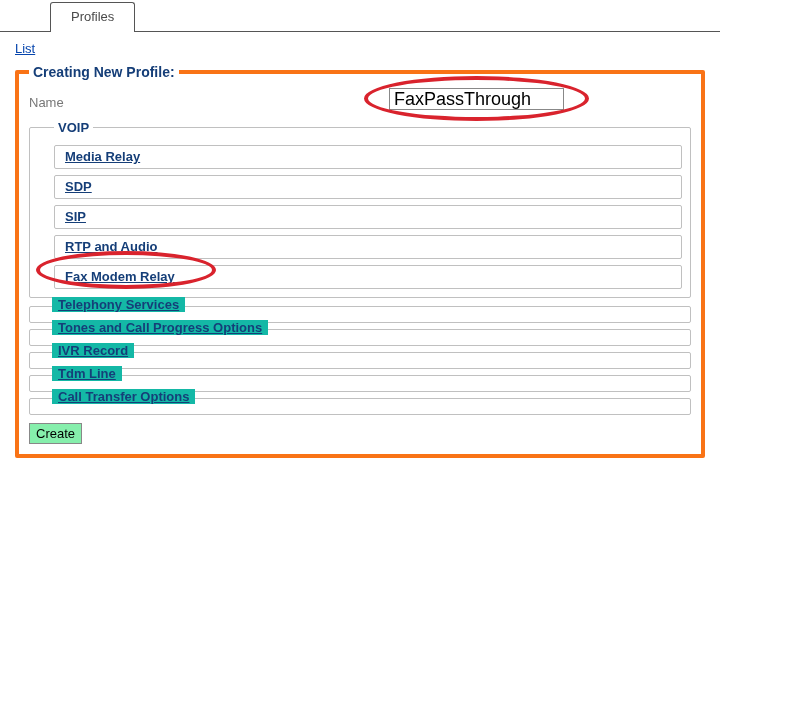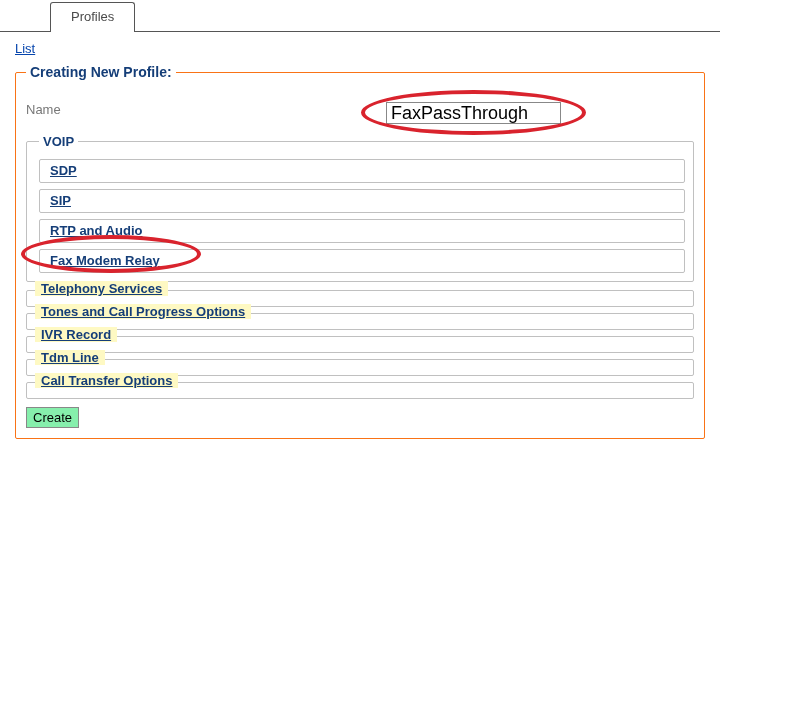--- a/index.html
+++ b/index.html
@@ -56,35 +56,35 @@
   }
   .list-link {
     color: #0645AD;
     text-decoration: underline;
     font-size: 13px;
     display: inline-block;
     margin: 1px 0 8px 0;
     cursor: pointer;
   }
   fieldset.main {
-    border: 1px solid #f97316;
+    border: 4px solid #f97316;
     border-radius: 2px;
     margin: 0 0 12px 0;
     padding: 6px 10px 10px 10px;
   }
   fieldset.main > legend {
     color: #153E78;
     font-weight: bold;
     font-size: 14px;
     padding: 0 4px;
   }
   .name-row {
     display: flex;
-    align-items: flex-start;
-    margin: 16px 0 10px 0;
+    align-items: flex-end;
+    margin: 2px 0 10px 0;
     position: relative;
   }
   .name-row .name-label {
     color: #777;
     min-width: 120px;
   }
   .name-input-wrap {
     position: relative;
     margin-left: 240px;
   }
@@ -116,21 +116,21 @@
   .ring-fax {
     width: 180px;
     height: 38px;
     left: -18px;
     top: -14px;
   }
   fieldset.group {
     border: 1px solid #c0c0c0;
     border-radius: 2px;
     margin: 8px 0 8px 0;
-    padding: 4px 8px 8px 12px;
+    padding: 4px 8px 8px 24px;
   }
   fieldset.group > legend {
     color: #153E78;
     font-weight: bold;
     font-size: 13px;
     padding: 0 4px;
   }
   .section-item {
     border: 1px solid #c0c0c0;
     border-radius: 2px;
@@ -144,24 +144,24 @@
     font-size: 13px;
     cursor: pointer;
   }
   .standalone-section {
     border: 1px solid #c0c0c0;
     border-radius: 2px;
     margin: 6px 0 0 0;
     padding: 0;
   }
   .standalone-section .section-title {
-    background: #fef9c3;
+    background: #14b8a6;
     display: inline-block;
     padding: 0 6px 0 6px;
-    margin-left: 8px;
+    margin-left: 22px;
     position: relative;
     top: -10px;
   }
   .standalone-section .spacer {
     height: 0px;
   }
   .create-btn {
     margin-top: 8px;
     padding: 2px 6px;
     background: #86efac;
@@ -193,20 +193,23 @@
           <input class="name-input" type="text" value="FaxPassThrough" style="">
           <span class="red-ring ring-name"></span>
         </span>
       </div>
 
       
       <fieldset class="group">
         <legend>VOIP</legend>
 
         <div class="section-item">
+          <a>Media Relay</a>
+        </div>
+        <div class="section-item">
           <a>SDP</a>
         </div>
         <div class="section-item">
           <a>SIP</a>
         </div>
         <div class="section-item">
           <a>RTP and Audio</a>
         </div>
         <div class="section-item-wrap">
           <div class="section-item">

